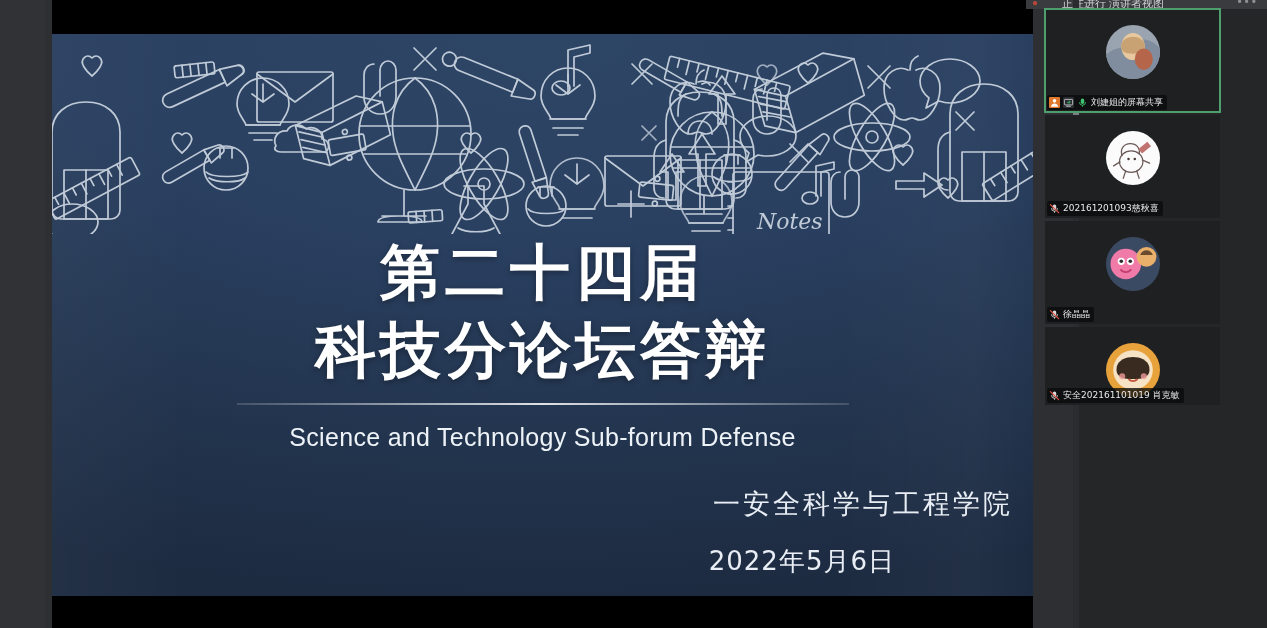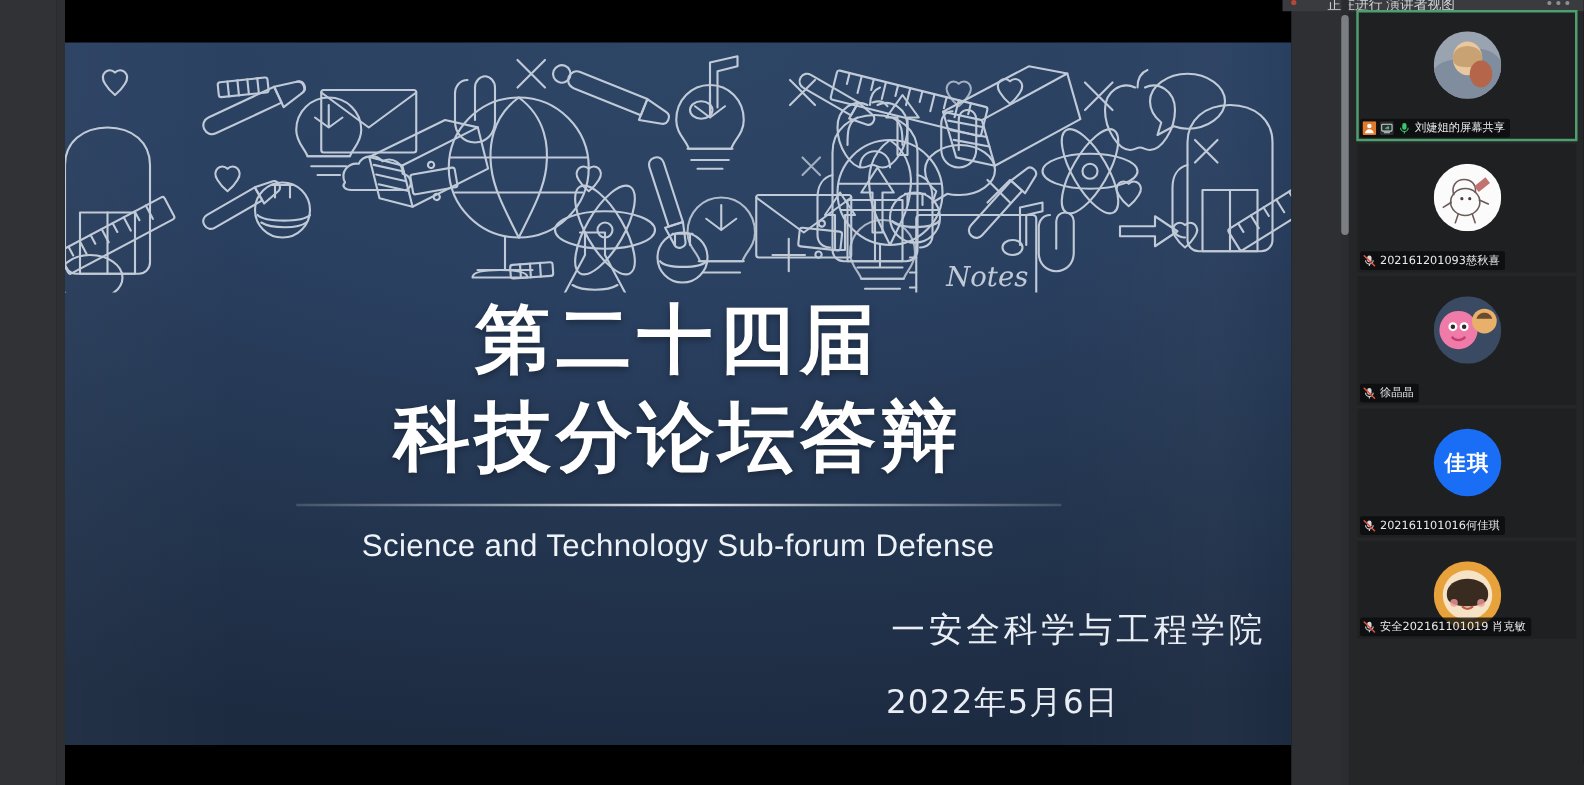--- a/index.html
+++ b/index.html
@@ -56,21 +56,21 @@
 
   .panel-header { position:absolute; left:1026px; top:0; width:241px; height:9px;
                   background:#3a3b3e; overflow:hidden; }
   .panel-header-title { position:absolute; left:36px; top:-4px; font-size:11px; color:#cfd2d6; white-space:nowrap; }
   .panel-header-icon { position:absolute; left:6px; top:-3px; font-size:10px; color:#b5473a; }
   .panel-header-dots { position:absolute; right:8px; top:-5px; font-size:12px; color:#8b8e93; letter-spacing:3px; }
 
   .scrollbar-track { position:absolute; left:1073px; top:0; width:6px; height:628px; background:#2b2c2f; }
   .scrollbar-thumb { position:absolute; left:1073px; top:12px; width:6px; height:176px; background:#7b7e83; border-radius:3px; }
 
-  .tiles { position:absolute; left:1086px; top:9px; width:175px; }
+  .tiles { position:absolute; left:1045px; top:9px; width:175px; }
   .tile { position:relative; width:175px; height:103px; background:#1f2022; margin-bottom:3px; }
   .tile.active { outline:2px solid #4f9e6e; outline-offset:-1px; }
 
   .avatar { position:absolute; left:50%; top:16px; transform:translateX(-50%);
             width:54px; height:54px; border-radius:50%; overflow:hidden;
             display:flex; align-items:center; justify-content:center; }
   .avatar svg { width:100%; height:100%; display:block; }
   .avatar-initials { color:#fff; font-size:17px; font-weight:700;
                      font-family:"DejaVu Sans","Liberation Sans",sans-serif; letter-spacing:1px; }
 
@@ -430,36 +430,20 @@
             <svg class="mini" viewBox="0 0 16 16" aria-hidden="true">
     <rect x="5.5" y="2" width="5" height="8" rx="2.5" fill="#d9d9d9"></rect>
     <path d="M3.6 7.6a4.4 4.4 0 0 0 8.8 0" fill="none" stroke="#d9d9d9" stroke-width="1.3"></path>
     <path d="M8 12v2.2" stroke="#d9d9d9" stroke-width="1.3"></path>
     <path d="M2 2.4L14 14" stroke="#e2513f" stroke-width="1.8" stroke-linecap="round"></path>
   </svg>
           </span>
           <span class="nm">徐晶晶</span>
         </div>
       </div>
-      <div class="tile">
-        <div class="avatar" style="background: rgb(26, 110, 245);">
-          <span class="avatar-initials">佳琪</span>
-        </div>
-        <div class="namebar">
-          <span style="display: flex;">
-            <svg class="mini" viewBox="0 0 16 16" aria-hidden="true">
-    <rect x="5.5" y="2" width="5" height="8" rx="2.5" fill="#d9d9d9"></rect>
-    <path d="M3.6 7.6a4.4 4.4 0 0 0 8.8 0" fill="none" stroke="#d9d9d9" stroke-width="1.3"></path>
-    <path d="M8 12v2.2" stroke="#d9d9d9" stroke-width="1.3"></path>
-    <path d="M2 2.4L14 14" stroke="#e2513f" stroke-width="1.8" stroke-linecap="round"></path>
-  </svg>
-          </span>
-          <span class="nm">202161101016何佳琪</span>
-        </div>
-      </div>
       <div class="tile tile-partial">
         <div class="avatar">
           <svg viewBox="0 0 60 60">
             <rect width="60" height="60" fill="#e8a23c"></rect>
       <circle cx="30" cy="30" r="22" fill="#f6e2c4"></circle>
       <path d="M12 26c4-14 32-14 36 0 2 10-4 14-18 14s-20-4-18-14z" fill="#3a2b20"></path>
       <circle cx="23" cy="32" r="2" fill="#3a2b20"></circle>
             <circle cx="37" cy="32" r="2" fill="#3a2b20"></circle>
       <path d="M25 40c3 3 7 3 10 0" fill="none" stroke="#c0563f" stroke-width="2"></path>
       <circle cx="18" cy="37" r="3.4" fill="#ef9a9a" opacity=".8"></circle>

